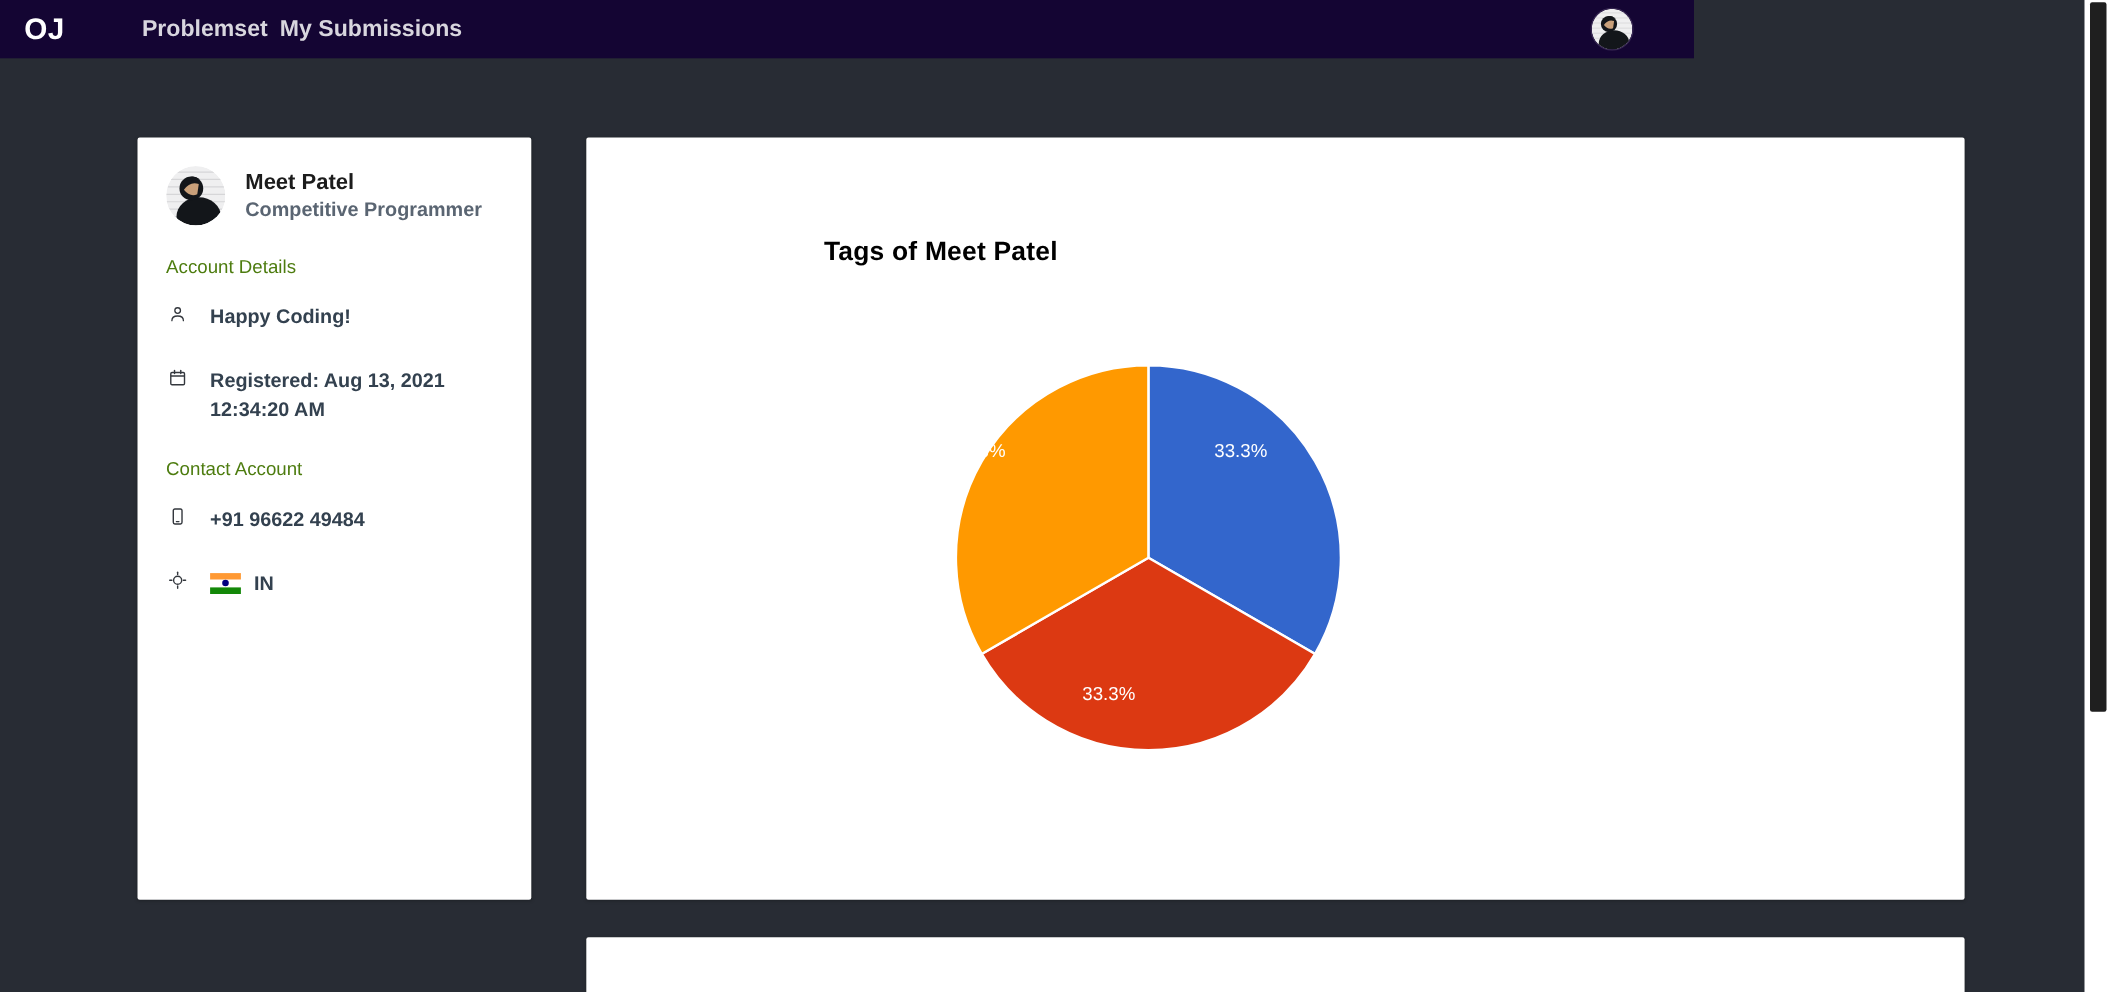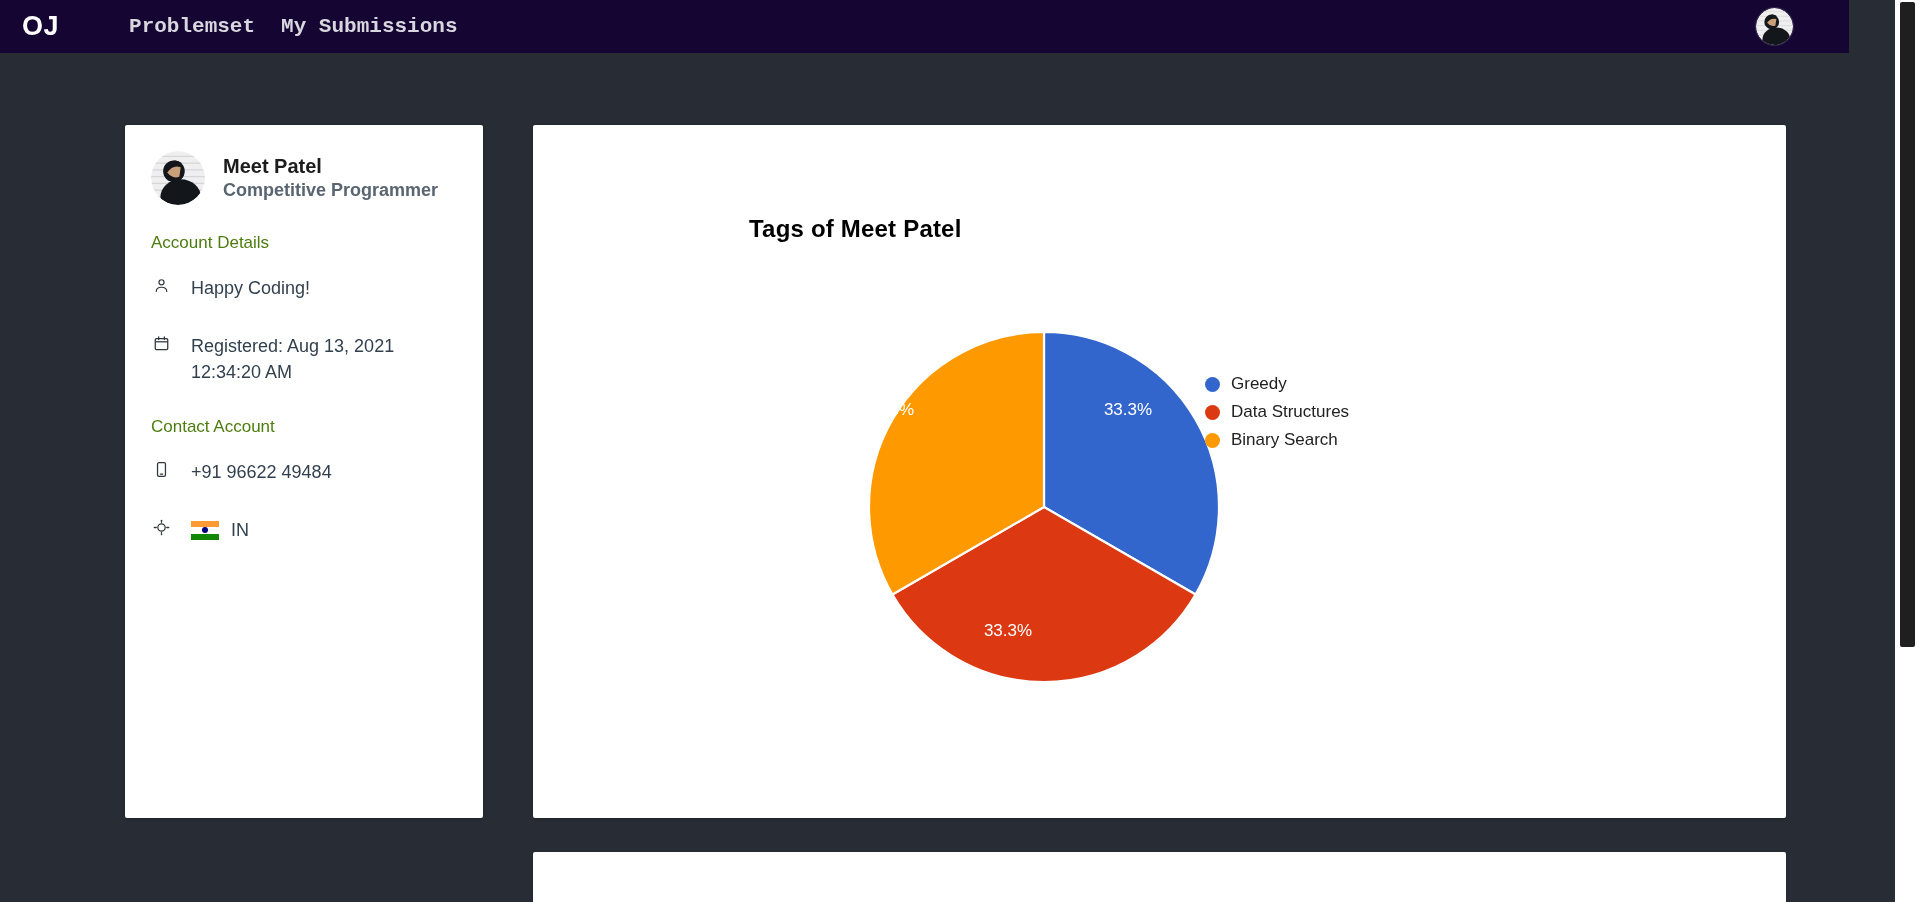--- a/index.html
+++ b/index.html
@@ -7,31 +7,31 @@
     width: 1920px; height: 902px;
     overflow: hidden;
     font-family: "Liberation Sans", sans-serif;
     background: #282c34;
   }
   #app { position: relative; width: 1920px; height: 902px; background: #282c34; }
 
   
   .navbar {
     position: absolute; top: 0; left: 0;
-    width: 1849px; height: 53px;
+    width: 1540px; height: 53px;
     background: #140533;
     display: flex; align-items: center;
   }
   .brand {
     margin-left: 22px;
     color: #ffffff;
     font-size: 27px; font-weight: 700;
     letter-spacing: 0.5px;
   }
-  .nav-links { display: flex; align-items: center; margin-left: 70px; gap: 26px; font-family: Liberation Mono, monospace; }
+  .nav-links { display: flex; align-items: center; margin-left: 70px; gap: 11px; }
   .nav-link {
     color: #d8d6de; font-size: 21px; font-weight: 700;
     text-decoration: none; cursor: pointer; white-space: nowrap;
   }
   .nav-avatar {
     position: absolute; right: 55px; top: 7px;
     width: 39px; height: 39px; border-radius: 50%;
     overflow: hidden; cursor: pointer;
     border: 1px solid #3a2a55;
   }
@@ -78,21 +78,21 @@
     display: flex; align-items: flex-start; gap: 20px;
     margin-bottom: 32px;
   }
   .info-icon {
     flex: 0 0 20px; width: 20px; height: 22px;
     display: flex; align-items: flex-start; justify-content: center;
     color: #33373d; padding-top: 2px;
   }
   .info-text {
     font-size: 18px; color: #33414f; line-height: 1.45;
-    font-weight: 400; word-break: break-word;
+    font-weight: 700; word-break: break-word;
   }
   .flag-row { display: flex; align-items: center; gap: 12px; }
   .flag {
     width: 28px; height: 19px; position: relative;
     display: inline-block; flex: 0 0 28px;
     border: 0px solid #ccc;
   }
   .flag .s { position: absolute; left: 0; width: 100%; height: 33.34%; }
   .flag .saffron { top: 0; background: #FF9933; }
   .flag .white  { top: 33.3%; background: #ffffff; }
@@ -280,34 +280,20 @@
             <path d="M 511 382 L 359.45 469.5 A 175 175 0 0 1 511 207 Z" fill="#FF9900" stroke="#ffffff" stroke-width="2.2"></path>
           </g>
           <g font-family="Liberation Sans, sans-serif" font-size="17" fill="#ffffff" text-anchor="middle">
             <text x="595" y="290">33.3%</text>
             <text x="475" y="511">33.3%</text>
             <text x="357" y="290">33.3%</text>
           </g>
         </svg>
       </div>
 
-      <div class="legend">
-        <div class="legend-item">
-          <span class="legend-dot" style="background:#3366CC"></span>
-          <span class="legend-label">Greedy</span>
-        </div>
-        <div class="legend-item">
-          <span class="legend-dot" style="background:#DC3912"></span>
-          <span class="legend-label">Data Structures</span>
-        </div>
-        <div class="legend-item">
-          <span class="legend-dot" style="background:#FF9900"></span>
-          <span class="legend-label">Binary Search</span>
-        </div>
-      </div>
     </div>
 
     <div class="bottom-card"></div>
   </div>
 
   <div class="scrollbar-track">
     <div class="scrollbar-thumb"></div>
   </div>
 </div>
 

